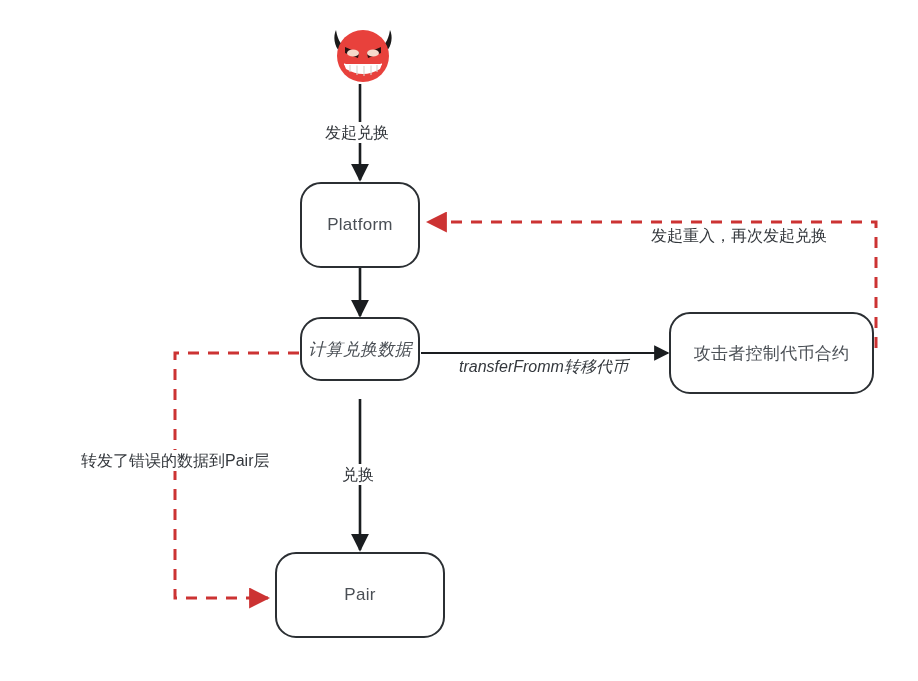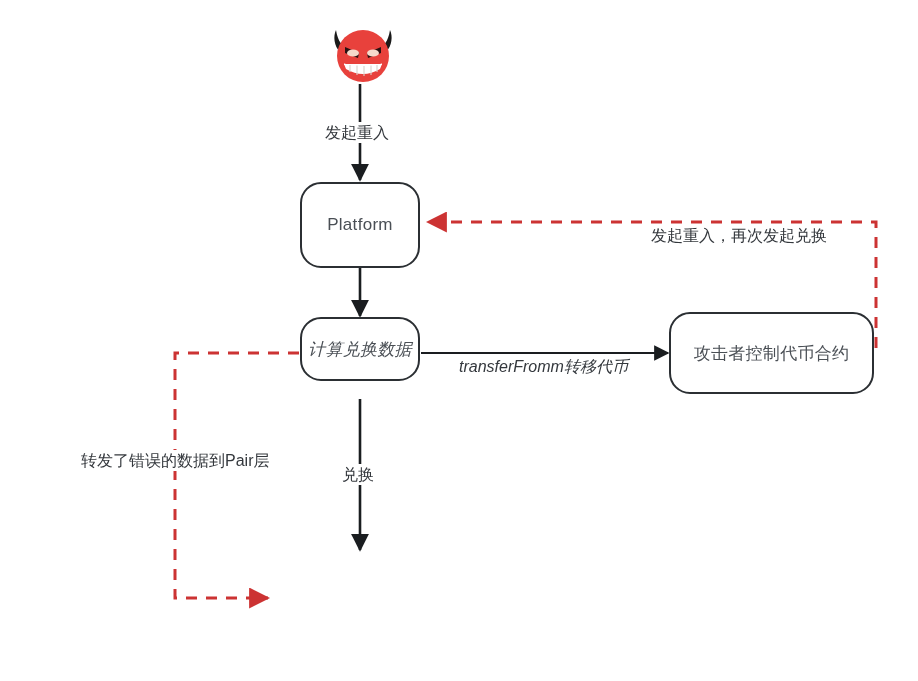--- a/index.html
+++ b/index.html
@@ -107,22 +107,25 @@
   </div>
 
   <div class="node-box cjk" style="left:300px; top:317px; width:120px; height:64px;font-style:italic;">
     <span>计算兑换数据</span>
   </div>
 
   <div class="node-box cjk" style="left:669px; top:312px; width:205px; height:82px;">
     <span>攻击者控制代币合约</span>
   </div>
 
+  <div class="node-box" style="left:275px; top:552px; width:170px; height:86px;">
+    <span>Pair</span>
+  </div>
 
-  <div class="edge-label" style="left:322px; top:122px;">发起重入</div>
+  <div class="edge-label" style="left:322px; top:122px;">发起兑换</div>
 
   <div class="edge-label" style="left:456px; top:356px;font-style:italic;">transferFromm转移代币</div>
 
   <div class="edge-label red-label" style="left:648px; top:225px;">发起重入，再次发起兑换</div>
 
   <div class="edge-label" style="left:339px; top:464px;">兑换</div>
 
   <div class="edge-label red-label" style="left:78px; top:450px;">转发了错误的数据到Pair层</div>
 
 </div>

